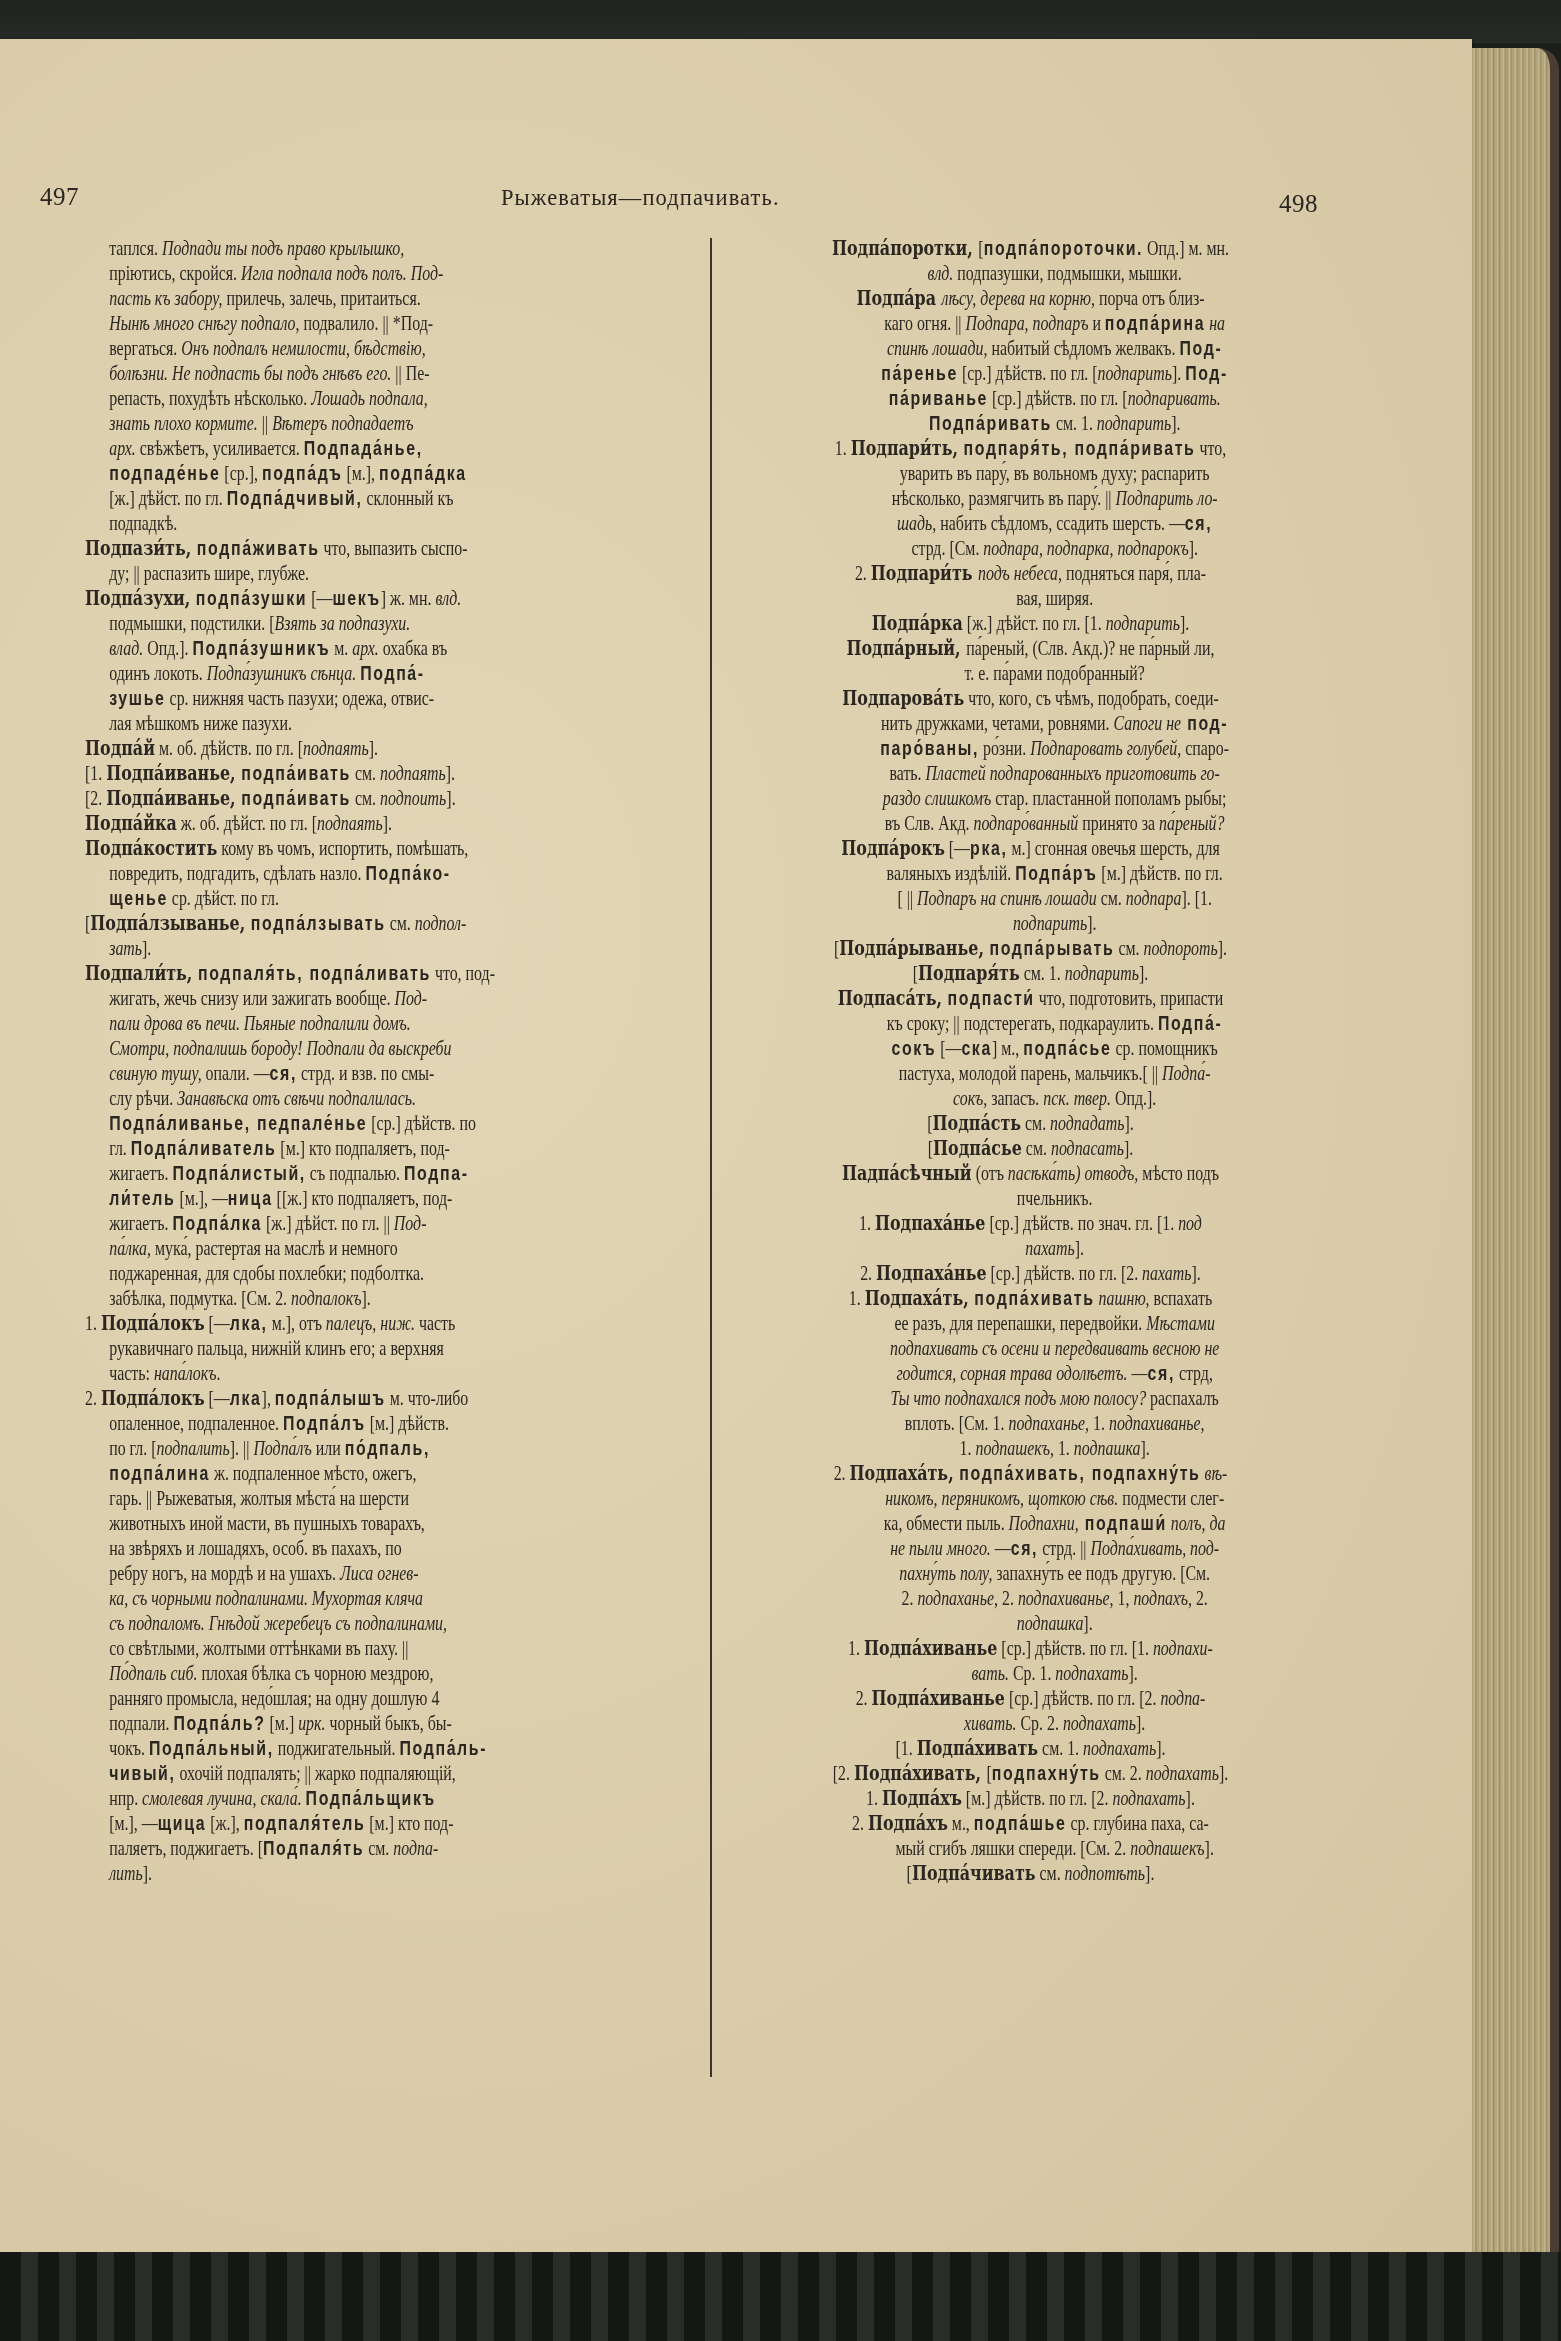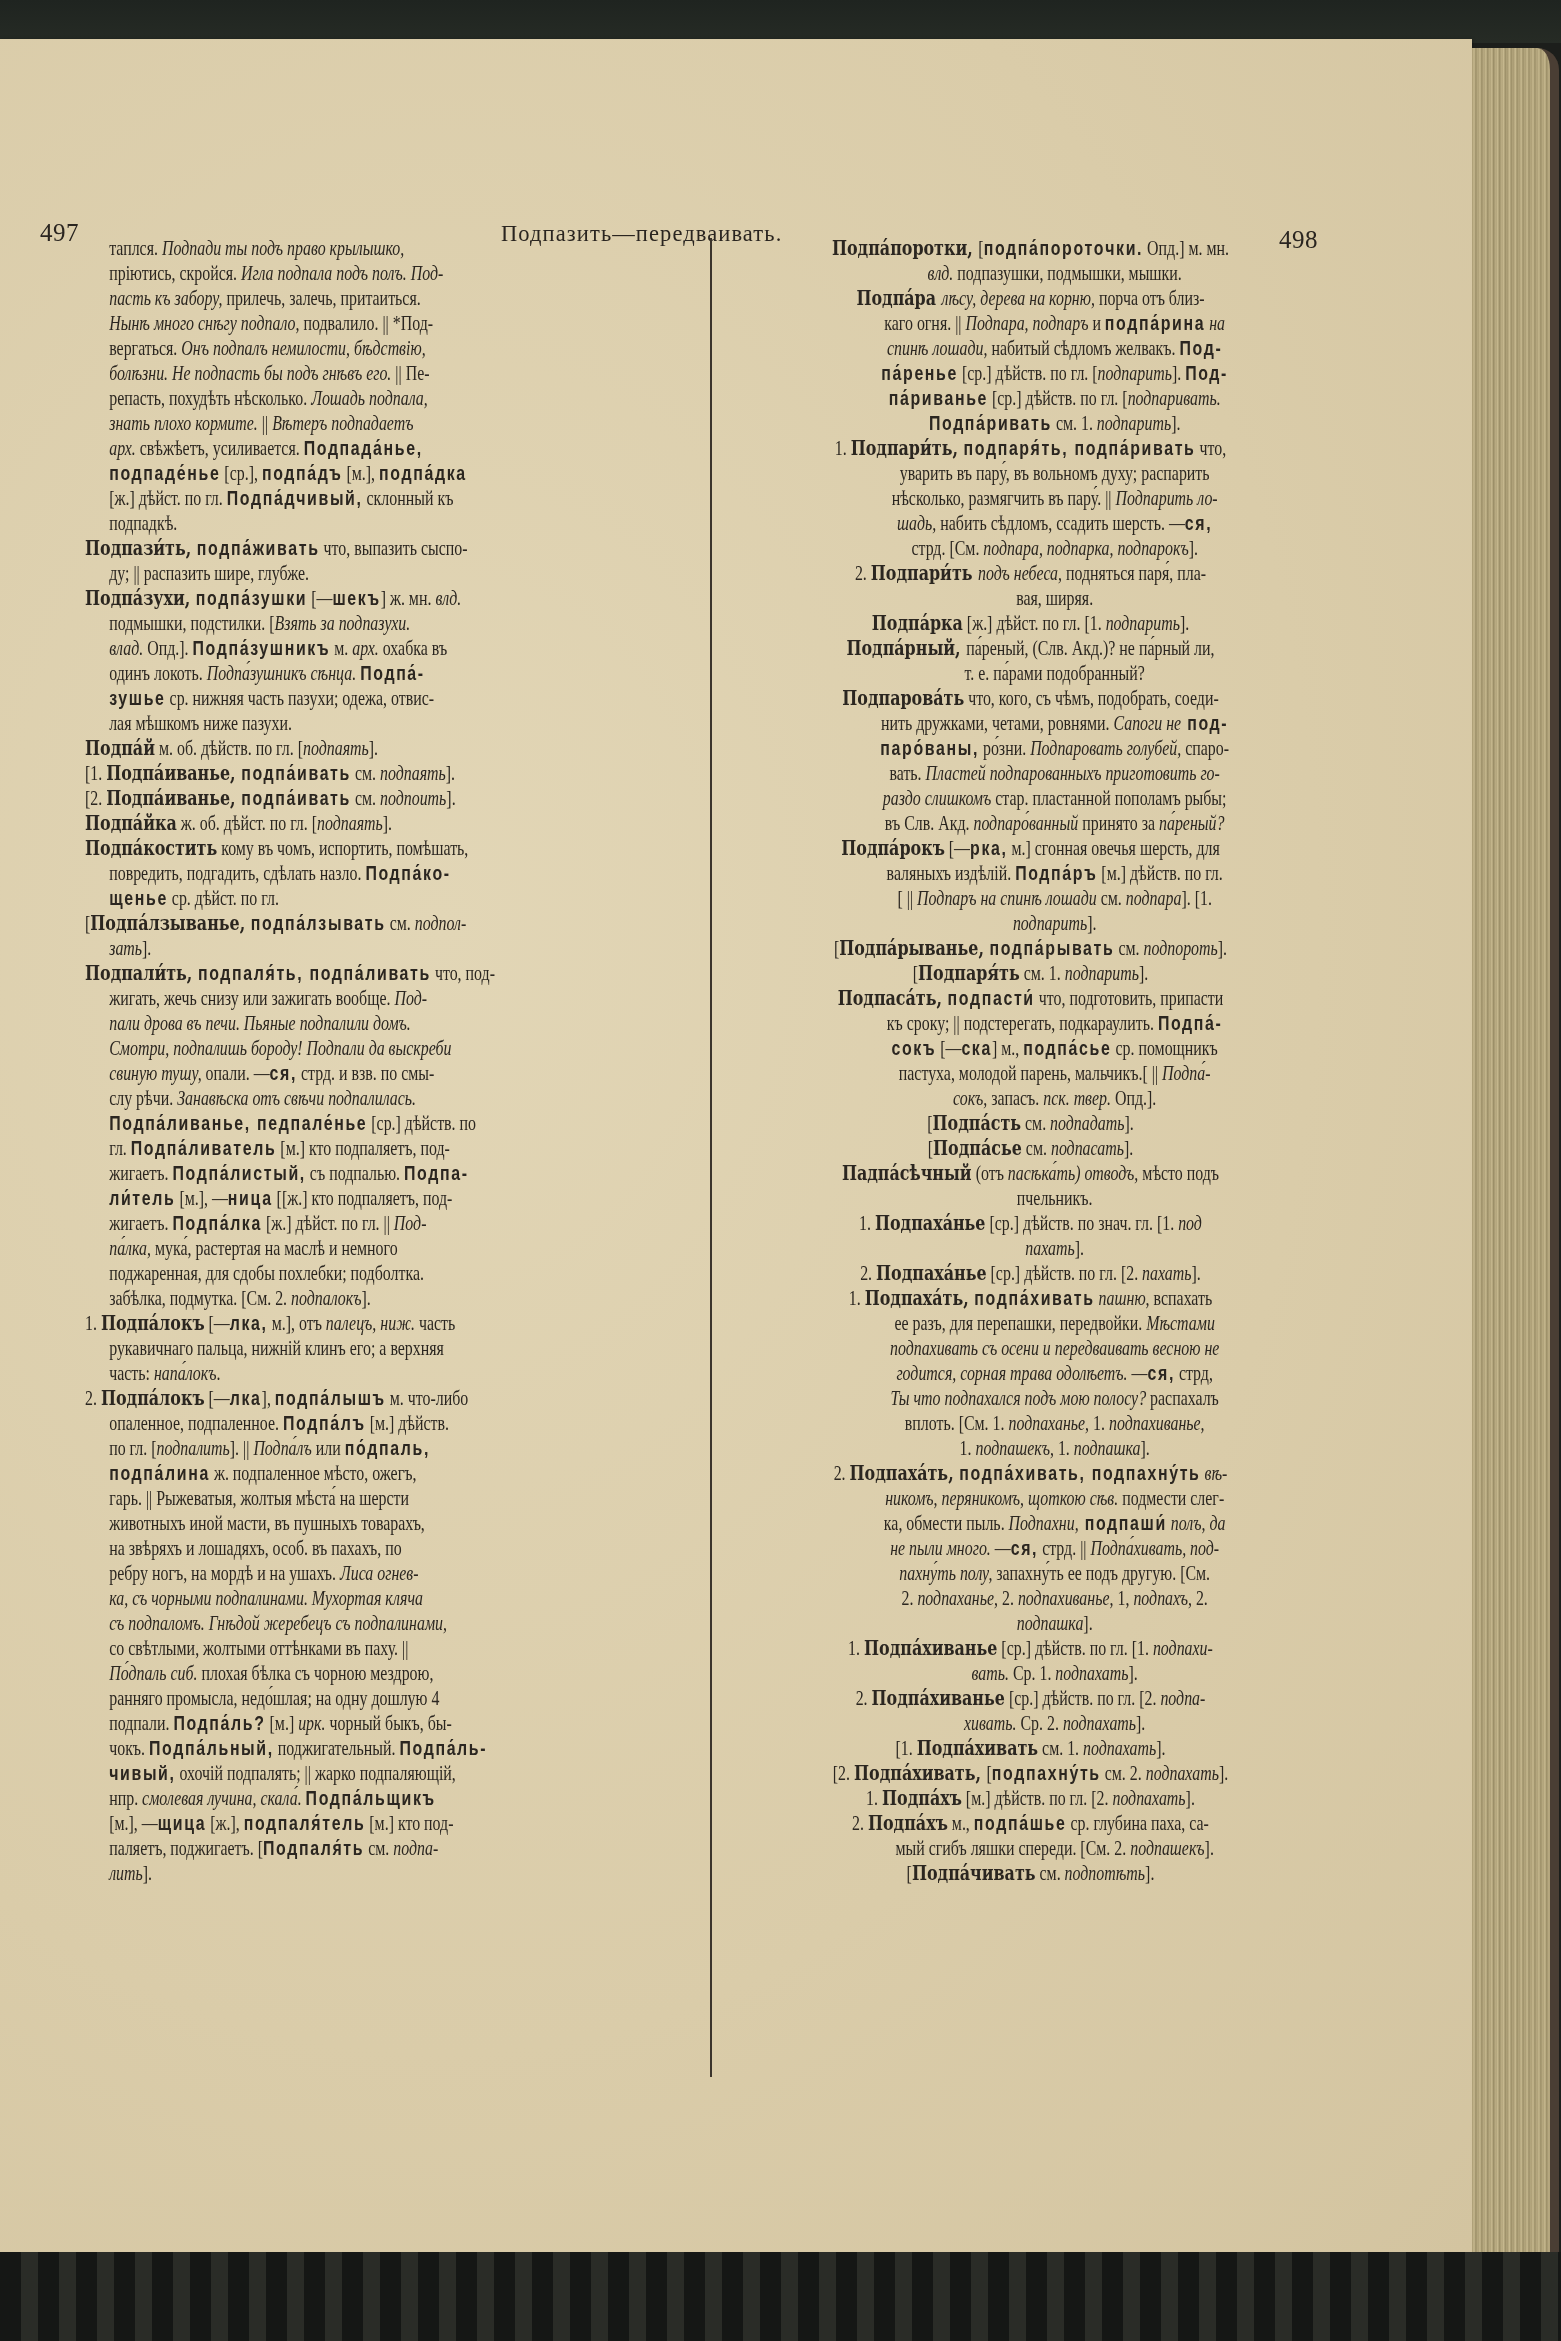--- a/index.html
+++ b/index.html
@@ -7,21 +7,21 @@
        font-family:"DejaVu Serif",serif;}
   .bg-top{position:absolute;left:0;top:0;width:1561px;height:43px;
      background:linear-gradient(180deg,#1f2420 0%,#262b25 100%);}
   .page{position:absolute;left:0;top:39px;width:1472px;height:2214px;
      background:#dccfae;
      background-image:radial-gradient(ellipse at 30% 40%,#e2d6b6 0%,#dacca9 60%,#d3c4a0 100%);
      box-shadow:0 1.1px 3.2px rgba(0,0,0,.5);}
   .page-edges{position:absolute;left:1472px;top:48px;width:78px;height:2225px;
      background:repeating-linear-gradient(90deg,#a89a72 0px,#c7b98f 2.1px,#9c8f68 3.8px,#b9ab82 5.9px);
      border-right:9.7px solid #4a3e34;border-radius:0 21.4px 21.4px 0;}
-  .header{position:absolute;top:144px;left:0;width:1472px;height:38px;margin-top:36px;}
+  .header{position:absolute;top:144px;left:0;width:1472px;height:38px;}
   .pnum{position:absolute;font-size:25px;color:#2a2520;font-family:"Liberation Serif",serif;letter-spacing:0.5px;}
   .pnum.left{left:40px;top:0;}
   .pnum.right{left:1279px;top:7px;}
   .running-title{position:absolute;left:501px;top:2.1px;font-size:22.5px;color:#2a2520;
      font-family:"Liberation Serif",serif;letter-spacing:1.1px;}
   .col{position:absolute;top:197px;width:630px;}
   .col.left{left:85px;}
   .col.right{left:716px;text-align:center;}
   .divider{position:absolute;left:710px;top:199px;width:1.6px;height:1839px;background:#3b342c;}
   .line{height:25px;line-height:25px;font-size:20.4px;color:#2b2620;white-space:nowrap;
@@ -33,21 +33,21 @@
   .bg-bottom{position:absolute;left:0;top:2252px;width:1561px;height:90px;
      background:repeating-linear-gradient(90deg,#151715 0 21.4px,#2a2c27 21.4px 38px);}
 </style>
 </head>
 <body>
 
 <div class="bg-top"></div>
 <div class="page">
   <div class="header">
     <span class="pnum left">497</span>
-    <span class="running-title">Подпазить—передваивать.</span>
+    <span class="running-title">Рыжеватыя—подпачивать.</span>
     <span class="pnum right">498</span>
   </div>
   <div class="col left" id="col-left">
       <div class="line ind"><span class="seg-r">таплся. </span><span class="seg-i">Подпади ты подъ право крылышко,</span></div>
       <div class="line ind"><span class="seg-r">пріютись, скройся. </span><span class="seg-i">Игла подпала подъ полъ. Под-</span></div>
       <div class="line ind"><span class="seg-i">пасть къ забору,</span><span class="seg-r"> прилечь, залечь, притаиться.</span></div>
       <div class="line ind"><span class="seg-i">Нынѣ много снѣгу подпало,</span><span class="seg-r"> подвалило. || *Под-</span></div>
       <div class="line ind"><span class="seg-r">вергаться. </span><span class="seg-i">Онъ подпалъ немилости, бѣдствію,</span></div>
       <div class="line ind"><span class="seg-i">болѣзни. Не подпасть бы подъ гнѣвъ его.</span><span class="seg-r"> || Пе-</span></div>
       <div class="line ind"><span class="seg-r">репасть, похудѣть нѣсколько. </span><span class="seg-i">Лошадь подпала,</span></div>

